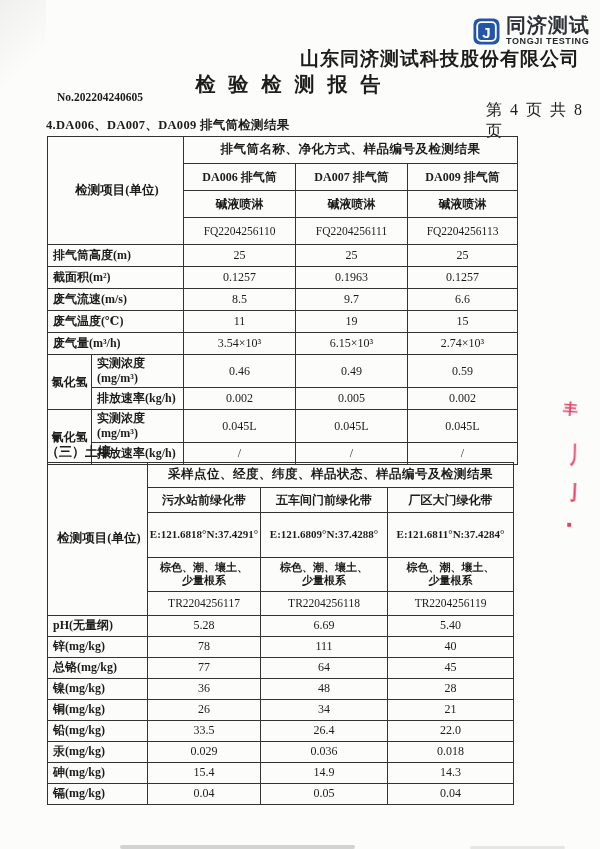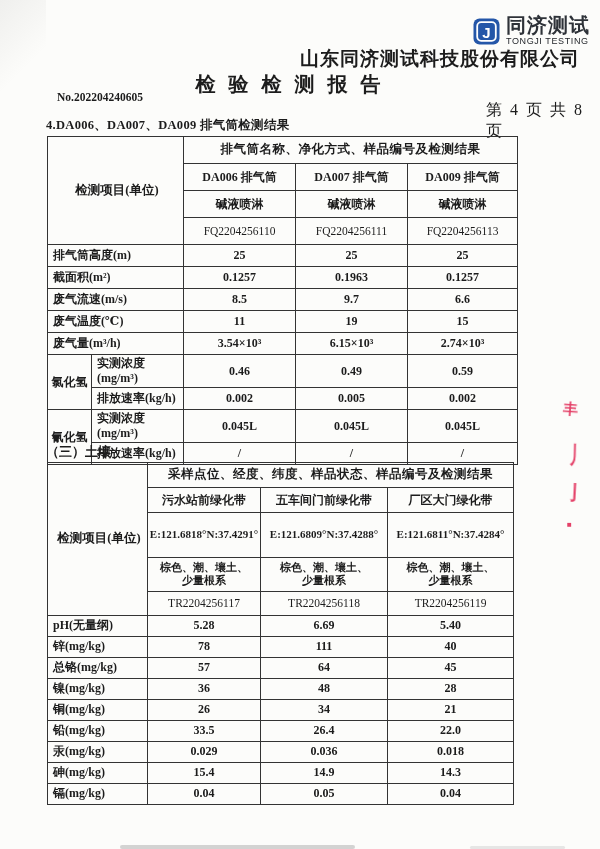--- a/index.html
+++ b/index.html
@@ -6,21 +6,21 @@
   .paper{
     position:relative;width:600px;height:849px;overflow:hidden;
     background:#fcfcfa;
     font-family:"Liberation Serif","DejaVu Serif",serif;
     color:#1c1c1c;
   }
   
   .logo{position:absolute;top:14px;right:10px;display:flex;align-items:flex-start;gap:6px;}
   .logo-badge{width:27px;height:27px;margin-top:4px;}
   .logo-text .cn{font-family:"Liberation Sans","DejaVu Sans",sans-serif;font-size:20px;font-weight:bold;color:#2e3238;letter-spacing:1px;line-height:22px;}
-  .logo-text .en{font-family:"Liberation Sans","DejaVu Sans",sans-serif;font-size:9px;font-weight:normal;color:#23262b;letter-spacing:0.6px;}
+  .logo-text .en{font-family:"Liberation Sans","DejaVu Sans",sans-serif;font-size:9px;font-weight:bold;color:#23262b;letter-spacing:0.6px;}
   .company{position:absolute;top:46px;left:0;width:580px;text-align:right;font-size:19px;font-weight:bold;letter-spacing:1px;}
   .rtitle{position:absolute;top:71px;left:0;width:580px;text-align:center;font-size:20px;font-weight:bold;letter-spacing:4px;}
   .repno{position:absolute;left:57px;top:91px;font-size:11.5px;font-weight:bold;}
   .pageno{position:absolute;left:444px;top:100px;font-size:16px;letter-spacing:2px;margin-left:42px;}
   
   .sechead1{position:absolute;left:46px;top:117px;font-size:12.5px;font-weight:600;letter-spacing:0.3px;}
   .sechead2{position:absolute;left:46px;top:443px;font-size:13px;font-weight:bold;}
   
   table{border-collapse:collapse;table-layout:fixed;position:absolute;background:transparent;}
   td{border:1.4px solid #333;font-size:12px;text-align:center;vertical-align:middle;padding:1px 3px;line-height:1.25;}
@@ -28,21 +28,21 @@
   #t2{left:47px;top:462px;width:466px;}
   tr.h27{height:27px;} tr.d22{height:22px;}
   tr.h25{height:25px;} tr.h26{height:26px;} tr.h34{height:34px;} tr.h24{height:24px;} tr.d21{height:21px;}
   td.corner{text-align:center;padding-left:6px;font-weight:600;font-size:12.5px;}
   td.sph{font-weight:600;font-size:12.5px;letter-spacing:0.5px;}
   td.bh{font-weight:600;}
   td.l{text-align:left;padding-left:5px;font-weight:600;}
   td.id{font-size:11.5px;font-weight:normal;}
   td.coord{font-size:11px;font-weight:600;padding:15px 1px;}
   td.state{font-size:11px;font-weight:600;white-space:pre-line;}
-  td.v{font-weight:bold;}
+  td.v{font-weight:normal;}
   
   .stampwrap{position:absolute;left:560px;top:398px;width:26px;height:140px;color:#e0214f;opacity:0.85;pointer-events:none;}
   .frag{position:absolute;font-weight:bold;filter:blur(0.4px);}
   .f1{left:3px;top:2px;font-size:15px;transform:rotate(4deg);}
   .f2{left:6px;top:42px;font-size:23px;transform:scaleX(0.7) rotate(2deg);}
   .f3{left:5px;top:82px;font-size:19px;transform:rotate(3deg);}
   .f4{left:7px;top:122px;font-size:8px;}
   
   .scanbar1{position:absolute;left:120px;bottom:0;width:235px;height:4px;background:#bdbdbd;opacity:.65;border-radius:2px;}
   .scanbar2{position:absolute;left:470px;bottom:0;width:95px;height:3px;background:#cfcfcf;opacity:.5;border-radius:2px;}
@@ -205,21 +205,21 @@
       <td class="v">5.40</td>
     </tr>
     <tr class="d21">
       <td class="l">锌(mg/kg)</td>
       <td class="v">78</td>
       <td class="v">111</td>
       <td class="v">40</td>
     </tr>
     <tr class="d21">
       <td class="l">总铬(mg/kg)</td>
-      <td class="v">57</td>
+      <td class="v">77</td>
       <td class="v">64</td>
       <td class="v">45</td>
     </tr>
     <tr class="d21">
       <td class="l">镍(mg/kg)</td>
       <td class="v">36</td>
       <td class="v">48</td>
       <td class="v">28</td>
     </tr>
     <tr class="d21">

